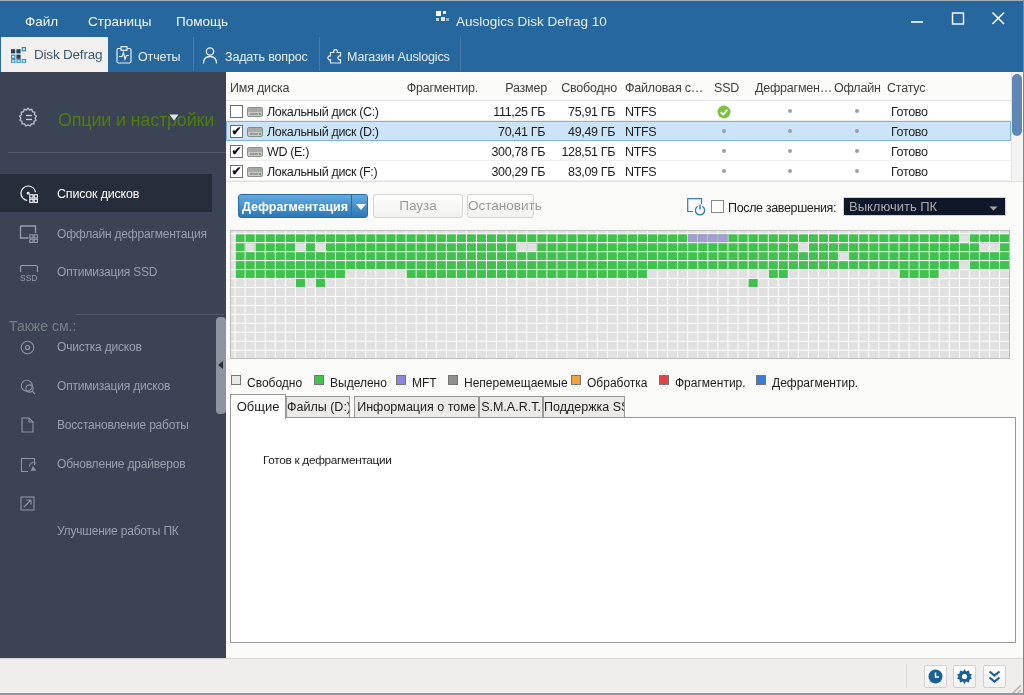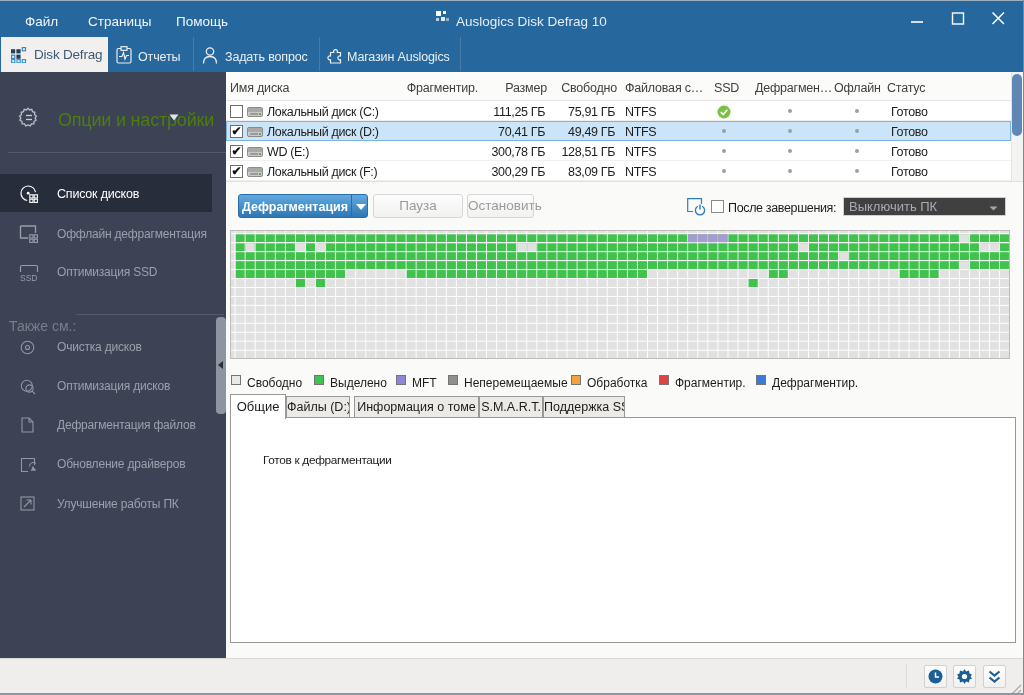--- a/index.html
+++ b/index.html
@@ -27,21 +27,21 @@
 .cell{color:#1c1c1c;font-size:12.5px;letter-spacing:-0.35px;white-space:nowrap}
 .num{text-align:right}
 .cb{width:13px;height:13px;background:#fff;border:1px solid #6e6e6e;font-size:12px;line-height:11px;text-align:center;color:#111;font-weight:bold}
 .dot{width:4px;height:4px;border-radius:2px;background:#9aa0a4}
 #tscroll{left:1011px;top:72px;width:12px;height:110px;background:#f3f3f2;border-left:1px solid #e3e3e2}
 #tthumb{left:1012px;top:74px;width:10px;height:62px;background:#5e87b5;border-radius:5px}
 #tablebot{left:226px;top:181px;width:797px;height:1px;background:#e0e0df}
 
 .btn{top:194px;height:24px;border:1px solid #d6d6d6;border-radius:3px;background:linear-gradient(#fdfdfd,#f1f1f0);color:#9b9b9b;font-size:13.5px;text-align:center;line-height:22px}
 #defragbtn{left:238px;top:194px;width:130px;height:24px;border:1px solid #2a6ca8;border-radius:3px;background:linear-gradient(#61aadf,#2d77b4);color:#fff;font-size:12.5px;font-weight:bold}
-#combo{left:843px;top:197px;width:163px;height:19px;background:#404040;border:1px solid #cfcfcf;color:#a9abad;font-size:13px;line-height:17px;white-space:nowrap}
+#combo{left:843px;top:197px;width:163px;height:19px;background:#0f172a;border:1px solid #cfcfcf;color:#a9abad;font-size:13px;line-height:17px;white-space:nowrap}
 
 #map{left:230px;top:230px;width:780px;height:129px;background:#fff;border:1px solid #bdbcbb}
 .lsq{top:375px;width:10px;height:10px;border:1px solid #757575}
 .ltx{top:376px;color:#1c1c1c;font-size:12px;white-space:nowrap}
 .tab2{top:396px;height:22px;background:#eceae7;border:1px solid #989898;color:#1c1c1c;font-size:12.5px;text-align:center;line-height:20px;white-space:nowrap;overflow:hidden}
 #tab2act{left:230px;top:394px;width:56px;height:25px;background:#fff;border:1px solid #989898;border-bottom:none;color:#1c1c1c;font-size:13px;text-align:center;line-height:24px;z-index:3}
 #panel{left:230px;top:417px;width:786px;height:226px;background:#fff;border:1px solid #989898}
 
 #botbar{left:0;top:658px;width:1024px;height:37px;background:#efeeec;border-top:1px solid #d9d8d6}
 .bbtn{top:665px;width:23px;height:23px;background:linear-gradient(#fefefe,#f2f1ef);border:1px solid #d2d1cf;border-radius:2px}
@@ -160,32 +160,32 @@
 <svg class="abs" style="left:20px;top:379px" width="16" height="16" fill="none" stroke="#8f98a3" stroke-width="1.1">
  <circle cx="6.8" cy="6.8" r="5.5"></circle>
     <circle cx="9.5" cy="9.5" r="3.6"></circle>
     <line x1="12.2" y1="12.2" x2="15" y2="15"></line>
   </svg>
 <div class="abs sbtext" style="left:57px;top:379px">Оптимизация дисков</div>
 <svg class="abs" style="left:21px;top:417px" width="13" height="16" fill="none" stroke="#8f98a3" stroke-width="1.1">
  <path d="M1,15 V1 H8 L12,5 V15 Z"></path>
     <path d="M8,1 V5 H12"></path>
   </svg>
-<div class="abs sbtext" style="left:57px;top:418px">Дефрагментация файлов</div>
+<div class="abs sbtext" style="left:57px;top:418px">Восстановление работы</div>
 <svg class="abs" style="left:20px;top:457px" width="16" height="15" fill="none" stroke="#8f98a3" stroke-width="1.1">
  <path d="M8,14.5 H1.5 V1.5 H14.5 V8"></path>
     <path d="M9.5,12.5 a4,4 0 1 1 4,4" transform="translate(0,-3)"></path>
     <path d="M13,10 l1.7,2.7 l-3,0.6 z" fill="#8f98a3"></path>
   </svg>
 <div class="abs sbtext" style="left:57px;top:457px">Обновление драйверов</div>
 <svg class="abs" style="left:20px;top:496px" width="15" height="15" fill="none" stroke="#8f98a3" stroke-width="1.1">
  <rect x="1" y="1" width="13" height="13"></rect>
     <path d="M4,11 L11,4 M11,4 H6.5 M11,4 V8.5"></path>
   </svg>
-<div class="abs sbtext" style="left:57px;top:497px">Улучшение работы ПК</div>
+<div class="abs sbtext" style="left:57px;top:524px">Улучшение работы ПК</div>
 <div id="sbhandle" class="abs"></div>
 <svg class="abs" style="left:217px;top:360px" width="8" height="10">
     <polygon points="6,1 6,9 1,5" fill="#2a2f38"></polygon>
   </svg>
 
 <div id="thead" class="abs"></div>
 <div class="abs th" style="left:230px">Имя диска</div>
 <div class="abs th num" style="left:398px;width:80px">Фрагментир.</div>
 <div class="abs th num" style="left:467px;width:80px">Размер</div>
 <div class="abs th num" style="left:537px;width:80px">Свободно</div>

